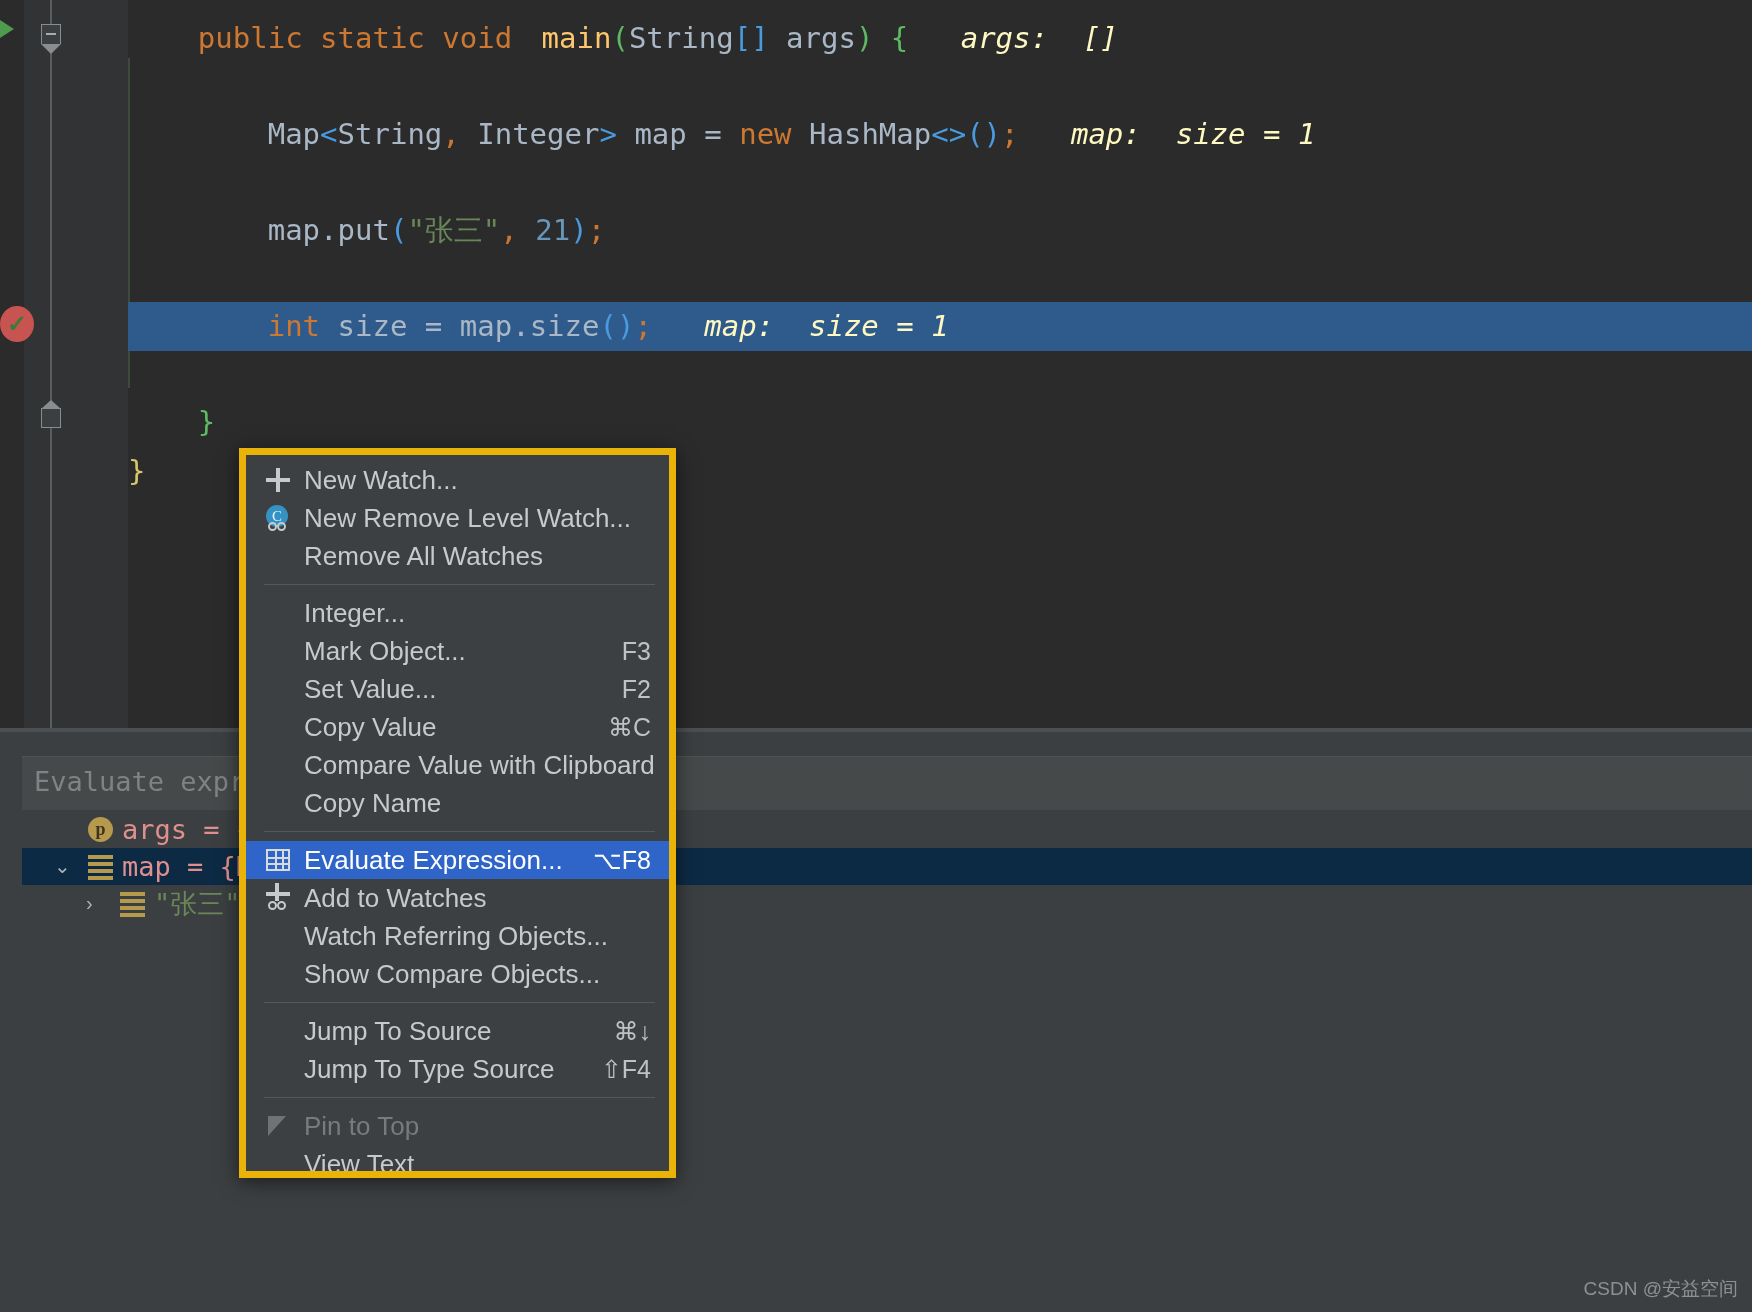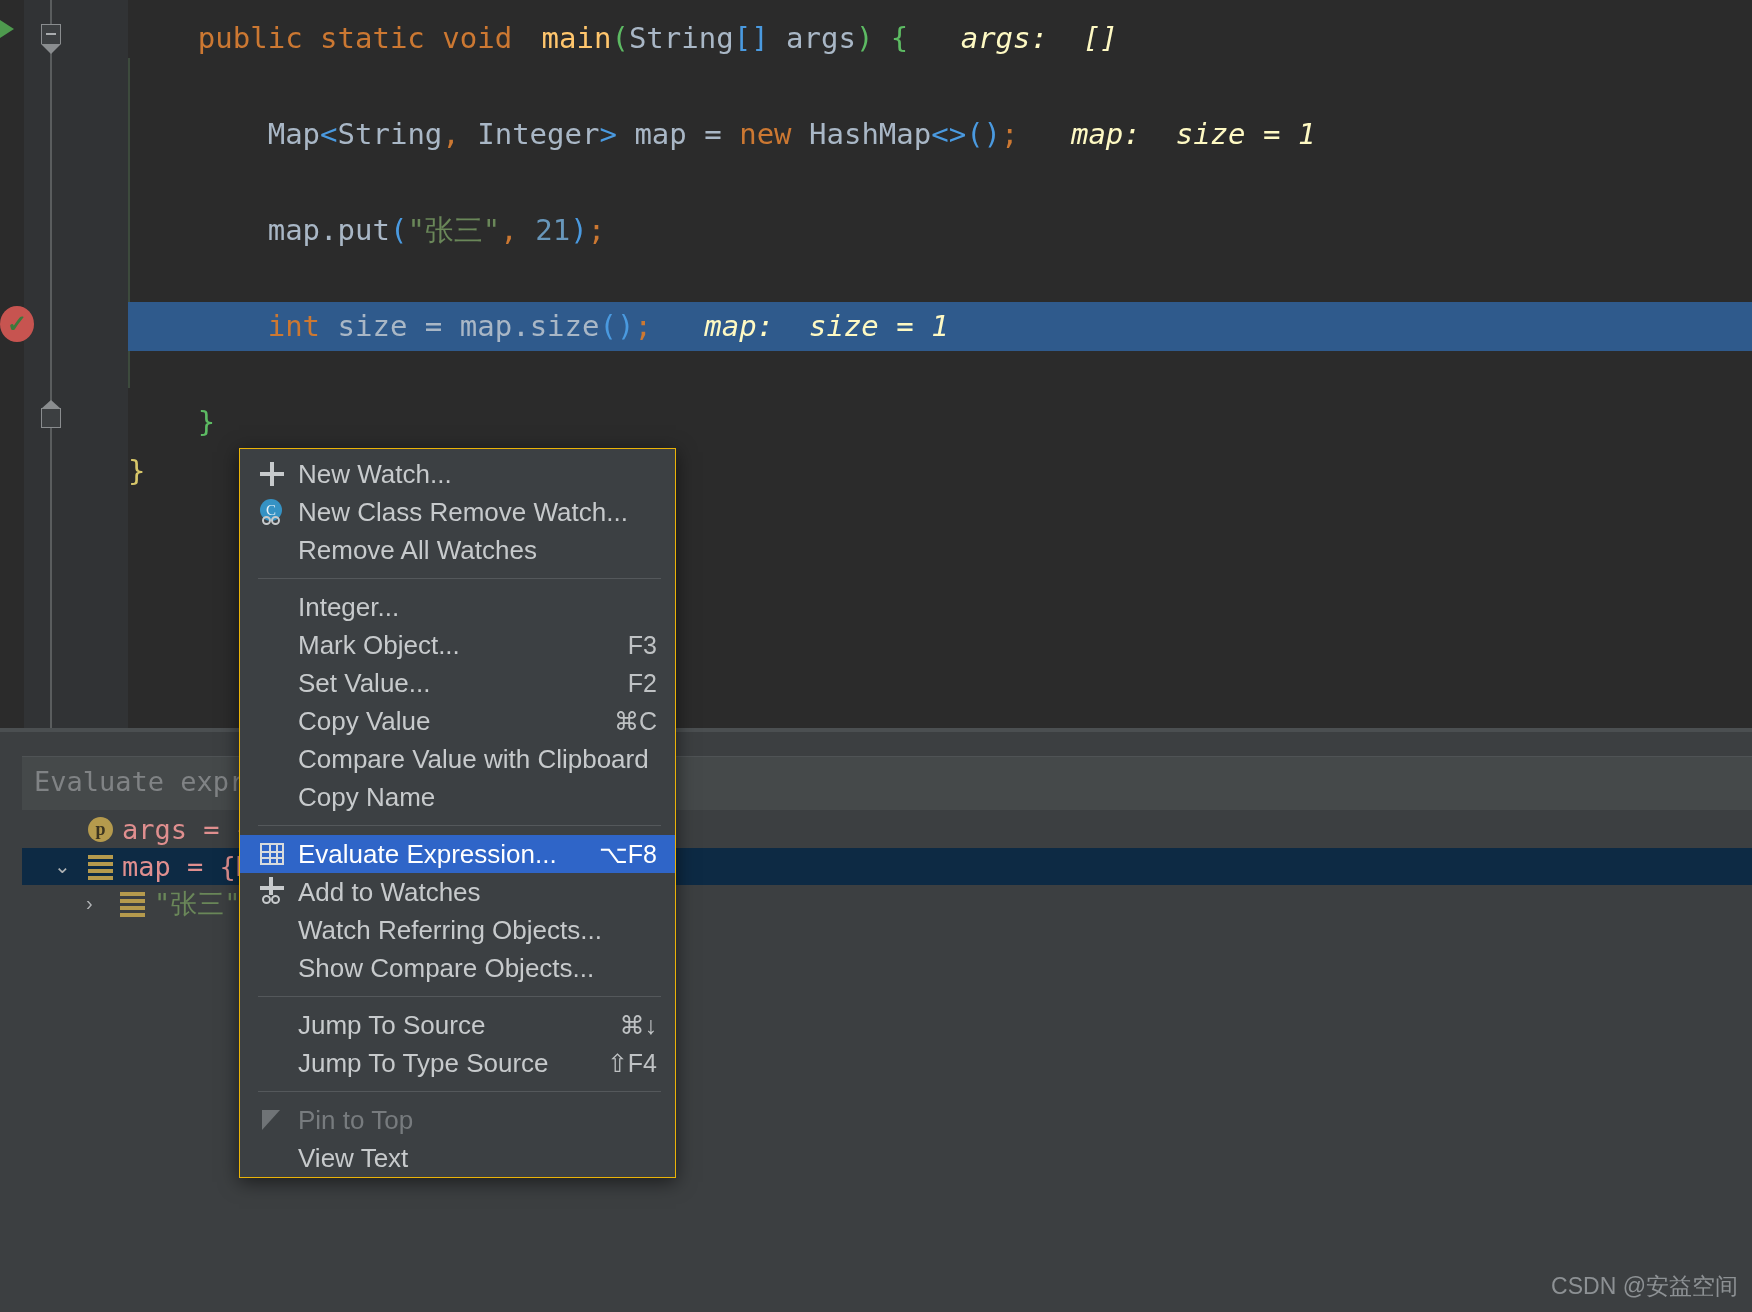--- a/index.html
+++ b/index.html
@@ -143,21 +143,21 @@
     font-size: 27px; line-height: 37px; white-space: pre;
   }
   .vn-pink { color: #e08f8f; }
   .vn-green { color: #6a8759; }
 
   
   .ctx-menu {
     position: absolute; left: 239px; top: 448px;
     width: 437px; height: 730px;
     background: #3c4043;
-    border: 1px solid #eab308;
+    border: 7px solid #eab308;
     box-sizing: border-box;
     box-shadow: 0 4px 18px rgba(0,0,0,0.55);
     overflow: hidden;
   }
   .mi {
     position: relative; height: 38px; display: flex; align-items: center;
     padding-left: 18px; box-sizing: border-box;
   }
   .mi.sel { background: #2f65c8; }
   .mi .ic {
@@ -220,21 +220,21 @@
   .ic-addwatch .o2 { left: 13px; }
   .ic-pin {
     position: absolute; left: 4px; top: 5px; width: 0; height: 0;
     border-left: 18px solid #6f7376;
     border-bottom: 20px solid transparent;
   }
 
   
   .watermark {
     position: absolute; right: 14px; bottom: 10px;
-    color: #8d9194; font-size: 23px;
+    color: #8d9194; font-size: 19px;
     font-family: "Liberation Sans", sans-serif;
   }
 </style>
 </head>
 <body>
 
 <div id="root">
 
   <div class="editor">
     <div class="gutter">
@@ -308,21 +308,21 @@
         <div class="mi">
           <div class="ic ic-plus"></div>
           <div class="lbl">New Watch...</div>
         </div>
         <div class="mi">
           <div class="ic ic-classwatch">
             <div class="circ">C</div>
             <div class="d1"></div>
             <div class="d2"></div>
           </div>
-          <div class="lbl">New Class Remove Watch...</div>
+          <div class="lbl">New Remove Level Watch...</div>
         </div>
         <div class="mi">
           <div class="ic"></div>
           <div class="lbl">Remove All Watches</div>
         </div>
         <div class="msep"></div>
         <div class="mi">
           <div class="ic"></div>
           <div class="lbl">Integer...</div>
         </div>

